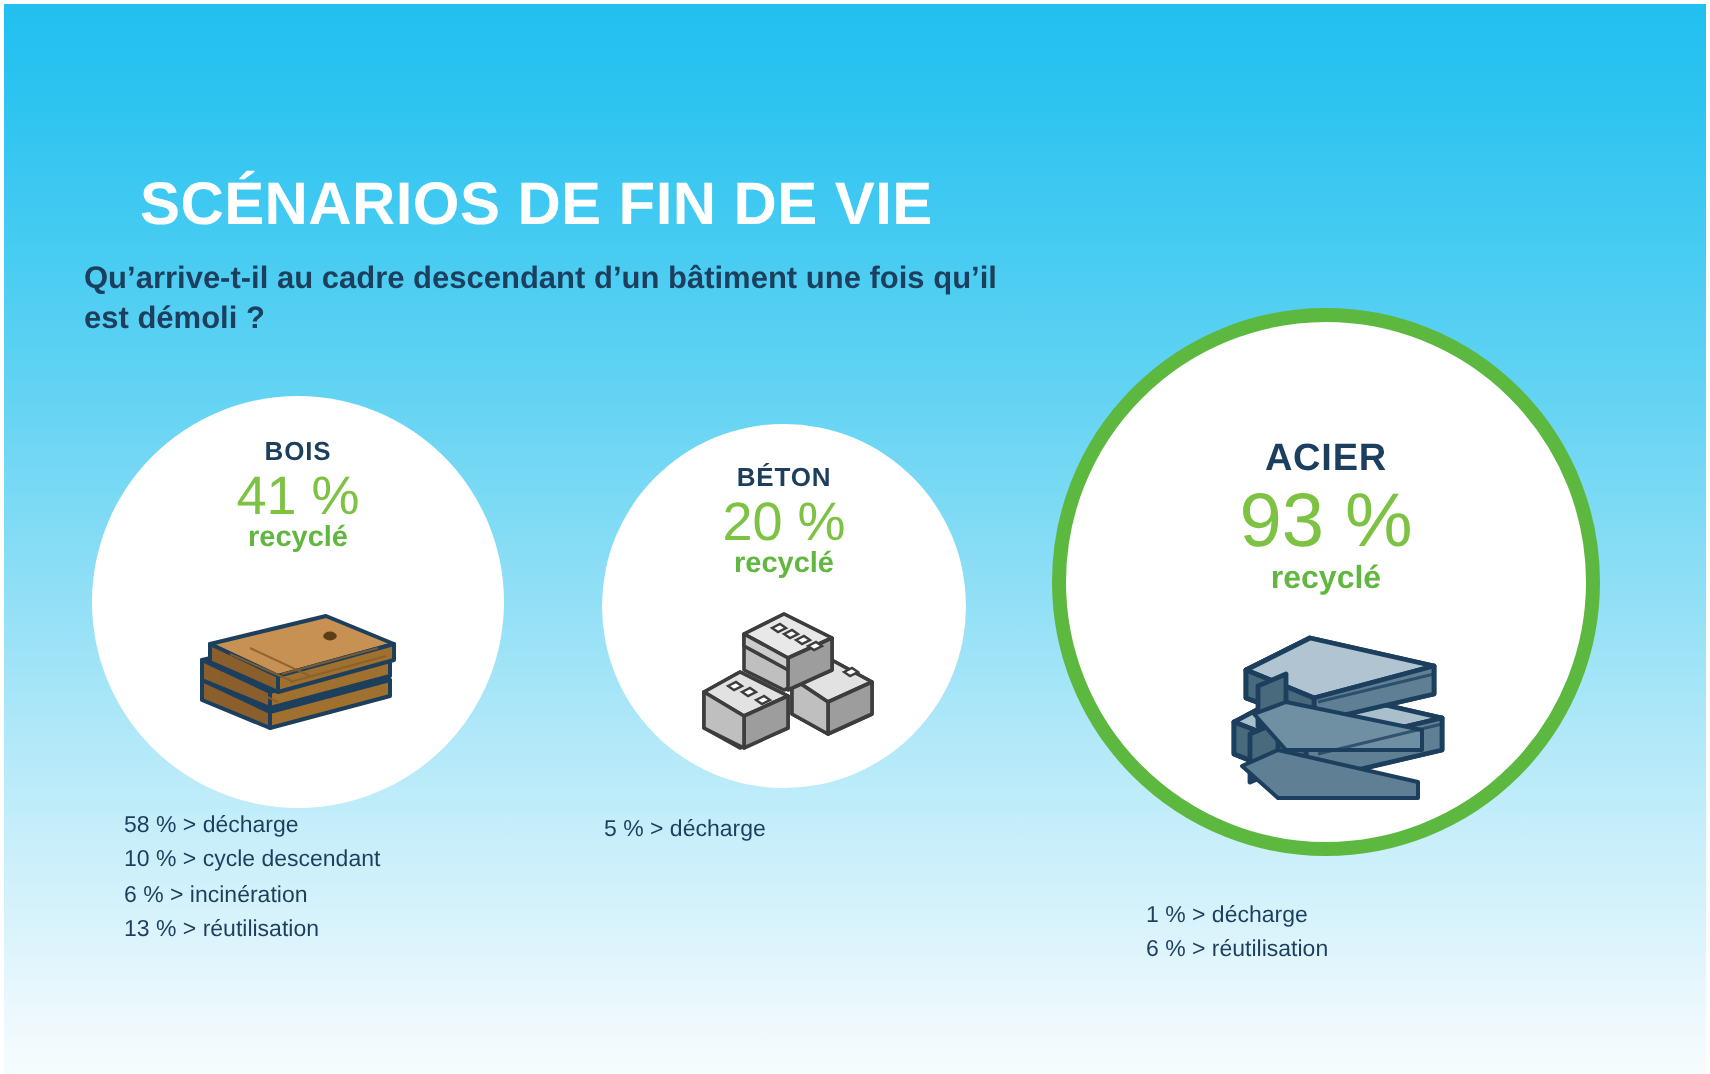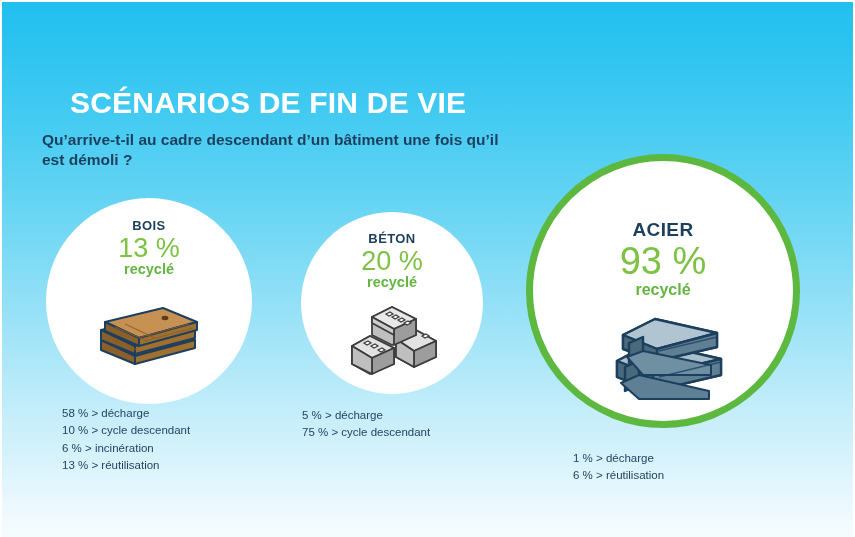--- a/index.html
+++ b/index.html
@@ -85,21 +85,21 @@
 </head>
 <body>
 
 <div class="canvas">
 
   <div class="title">SCÉNARIOS DE FIN DE VIE</div>
   <div class="subtitle">Qu’arrive-t-il au cadre descendant d’un bâtiment une fois qu’il est démoli ?</div>
 
   <div class="circle c-wood">
     <div class="mat-name">BOIS</div>
-    <div class="mat-pct">13 %</div>
+    <div class="mat-pct">41 %</div>
     <div class="mat-rec">recyclé</div>
     <div class="icon-slot">
       <svg width="108" height="66" viewBox="0 0 108 66">
         <g stroke="#1d3f5e" stroke-width="2" stroke-linejoin="round">
 
           <path d="M6 40 L40 56 L100 40 L66 26 Z" fill="#b8843f"></path>
           <path d="M6 40 L6 50 L40 64 L40 56 Z" fill="#8a5f2b"></path>
           <path d="M40 56 L40 64 L100 48 L100 40 Z" fill="#a0702f"></path>
 
           <path d="M6 30 L40 46 L100 30 L66 16 Z" fill="#c08c48"></path>
@@ -166,21 +166,20 @@
         </g>
 
         <g stroke="#3d3d3d" stroke-width="1.2" fill="#ffffff">
           <path d="M80 37 L84 35 L87 37 L83 39 Z"></path>
         </g>
       </svg>
     </div>
   </div>
   <div class="stats s-concrete">
     <div>5 % &gt; décharge</div>
-    <div>75 % &gt; cycle descendant</div>
   </div>
 
   <div class="circle c-steel">
     <div class="mat-name">ACIER</div>
     <div class="mat-pct">93 %</div>
     <div class="mat-rec">recyclé</div>
     <div class="icon-slot">
       <svg width="128" height="104" viewBox="0 0 128 104">
         <g stroke="#1d3f5e" stroke-width="2.4" stroke-linejoin="round">
 

